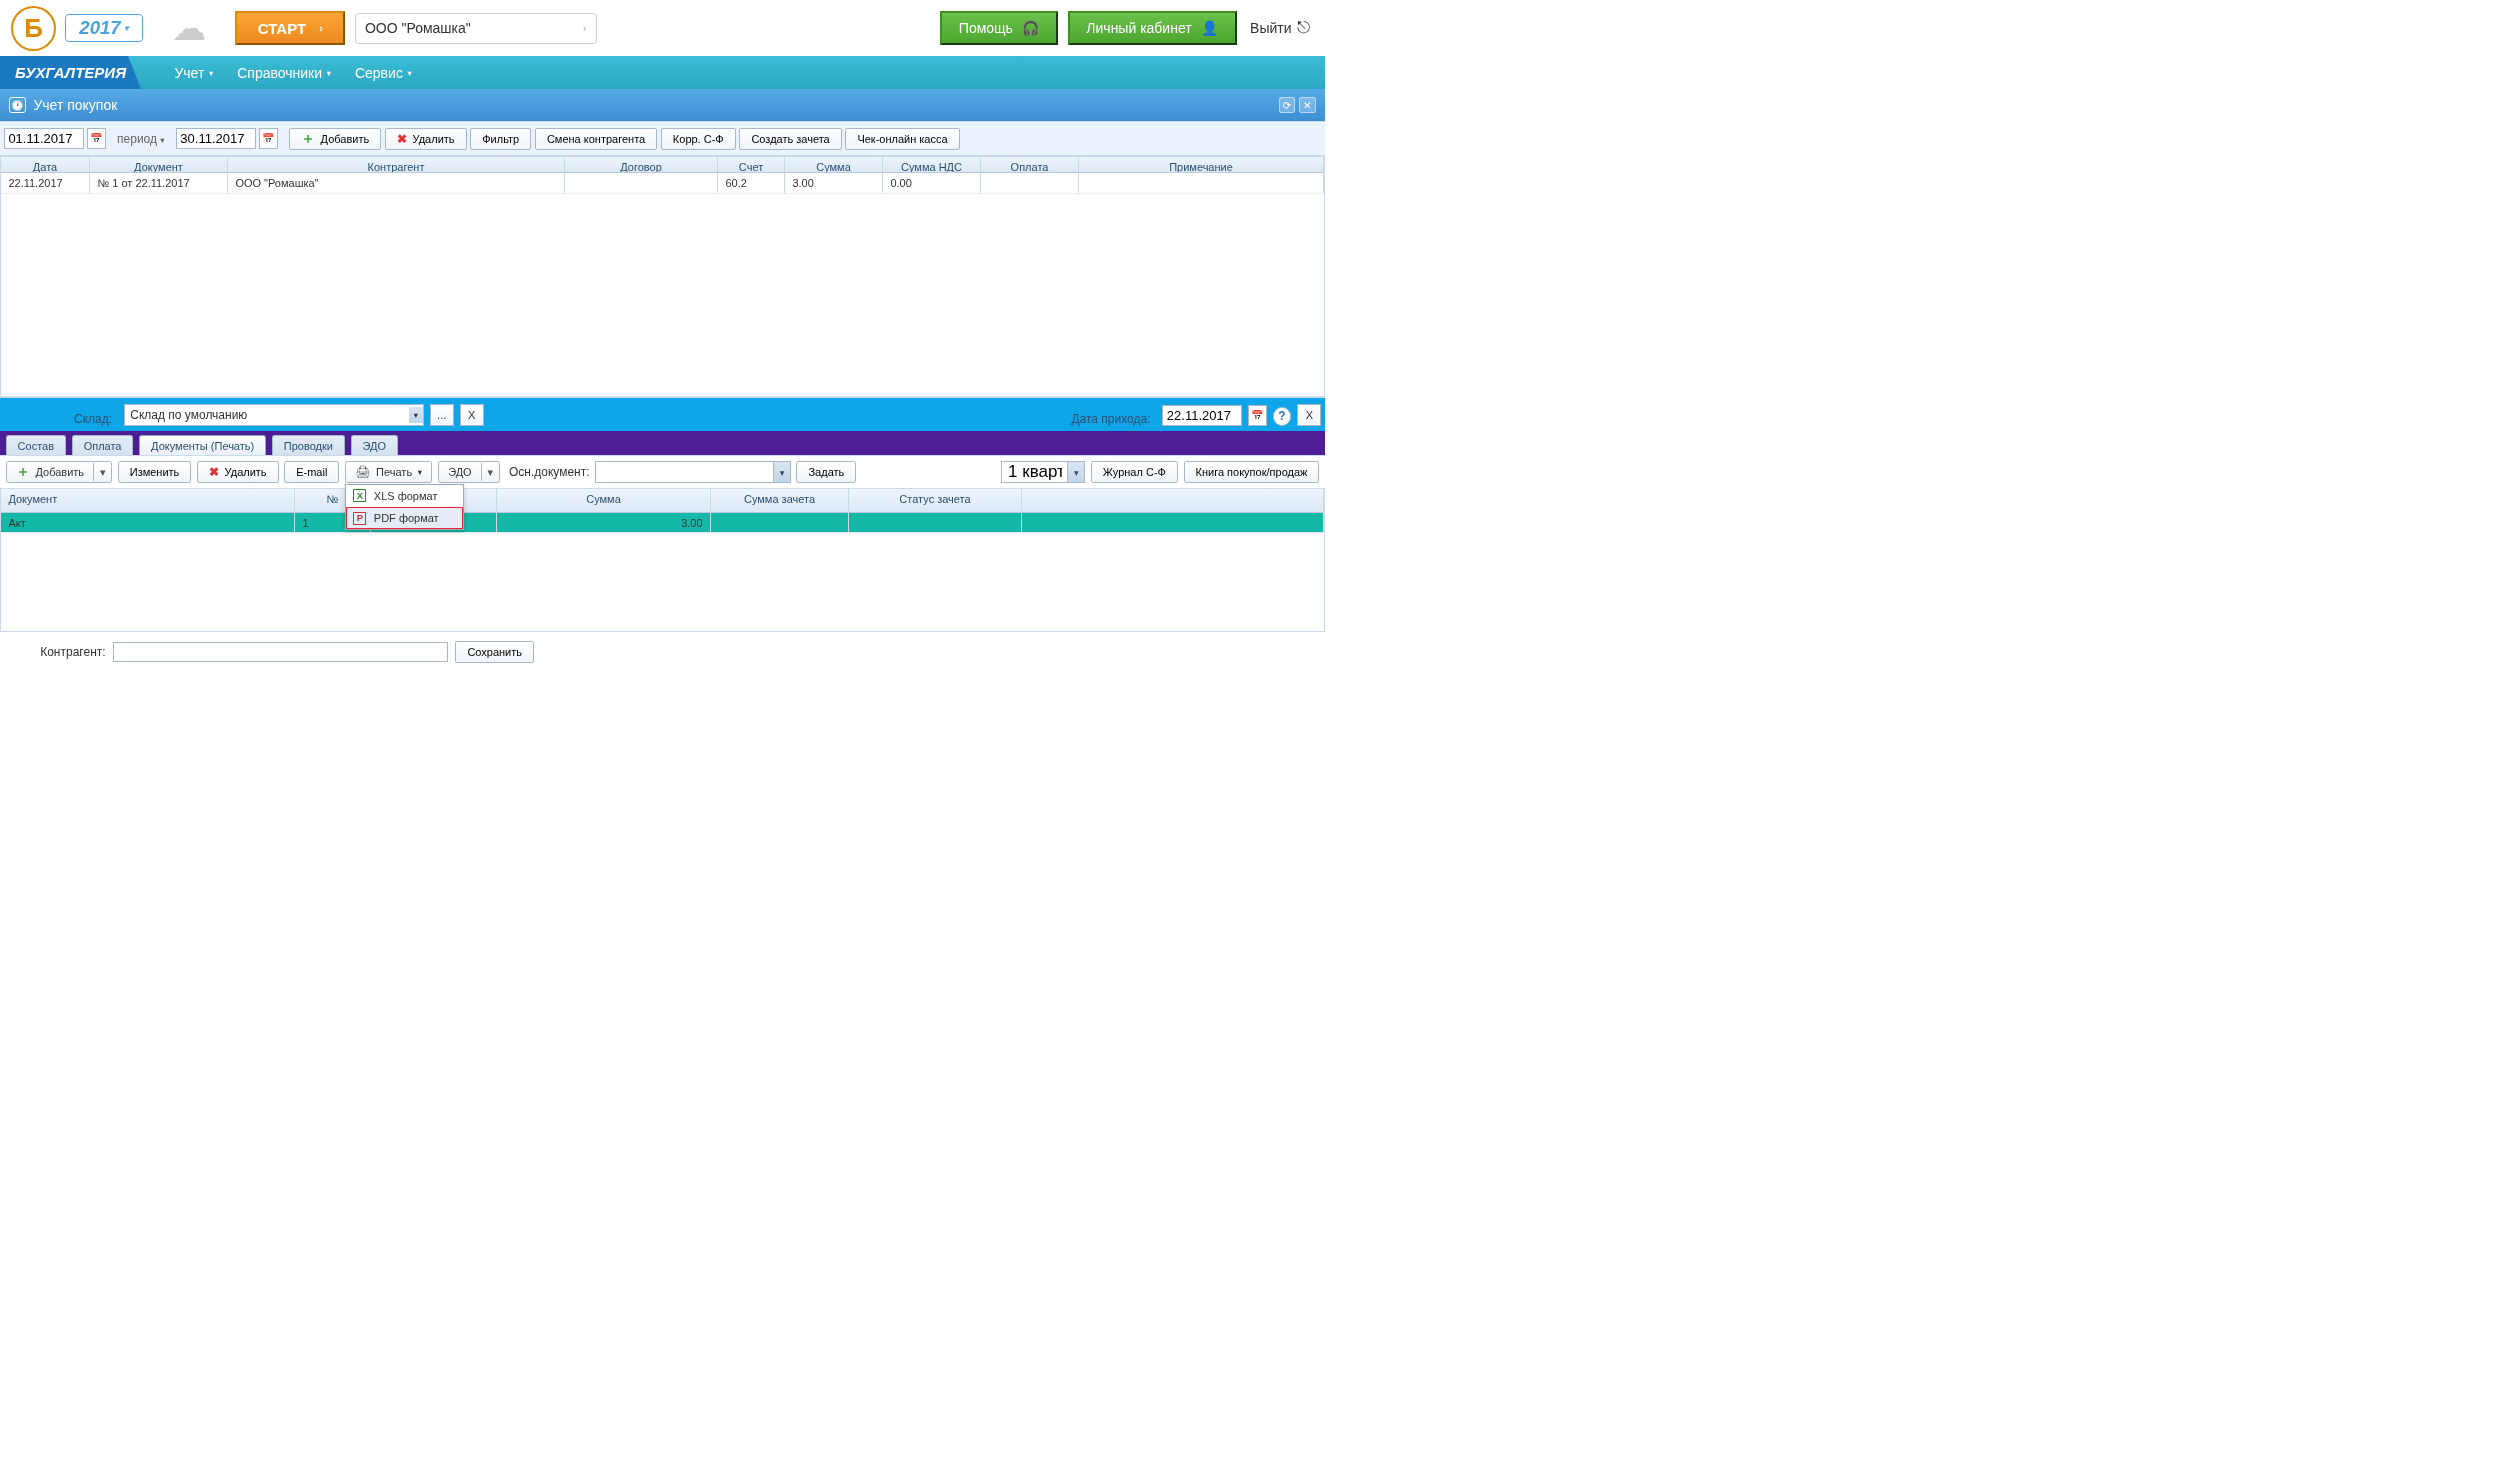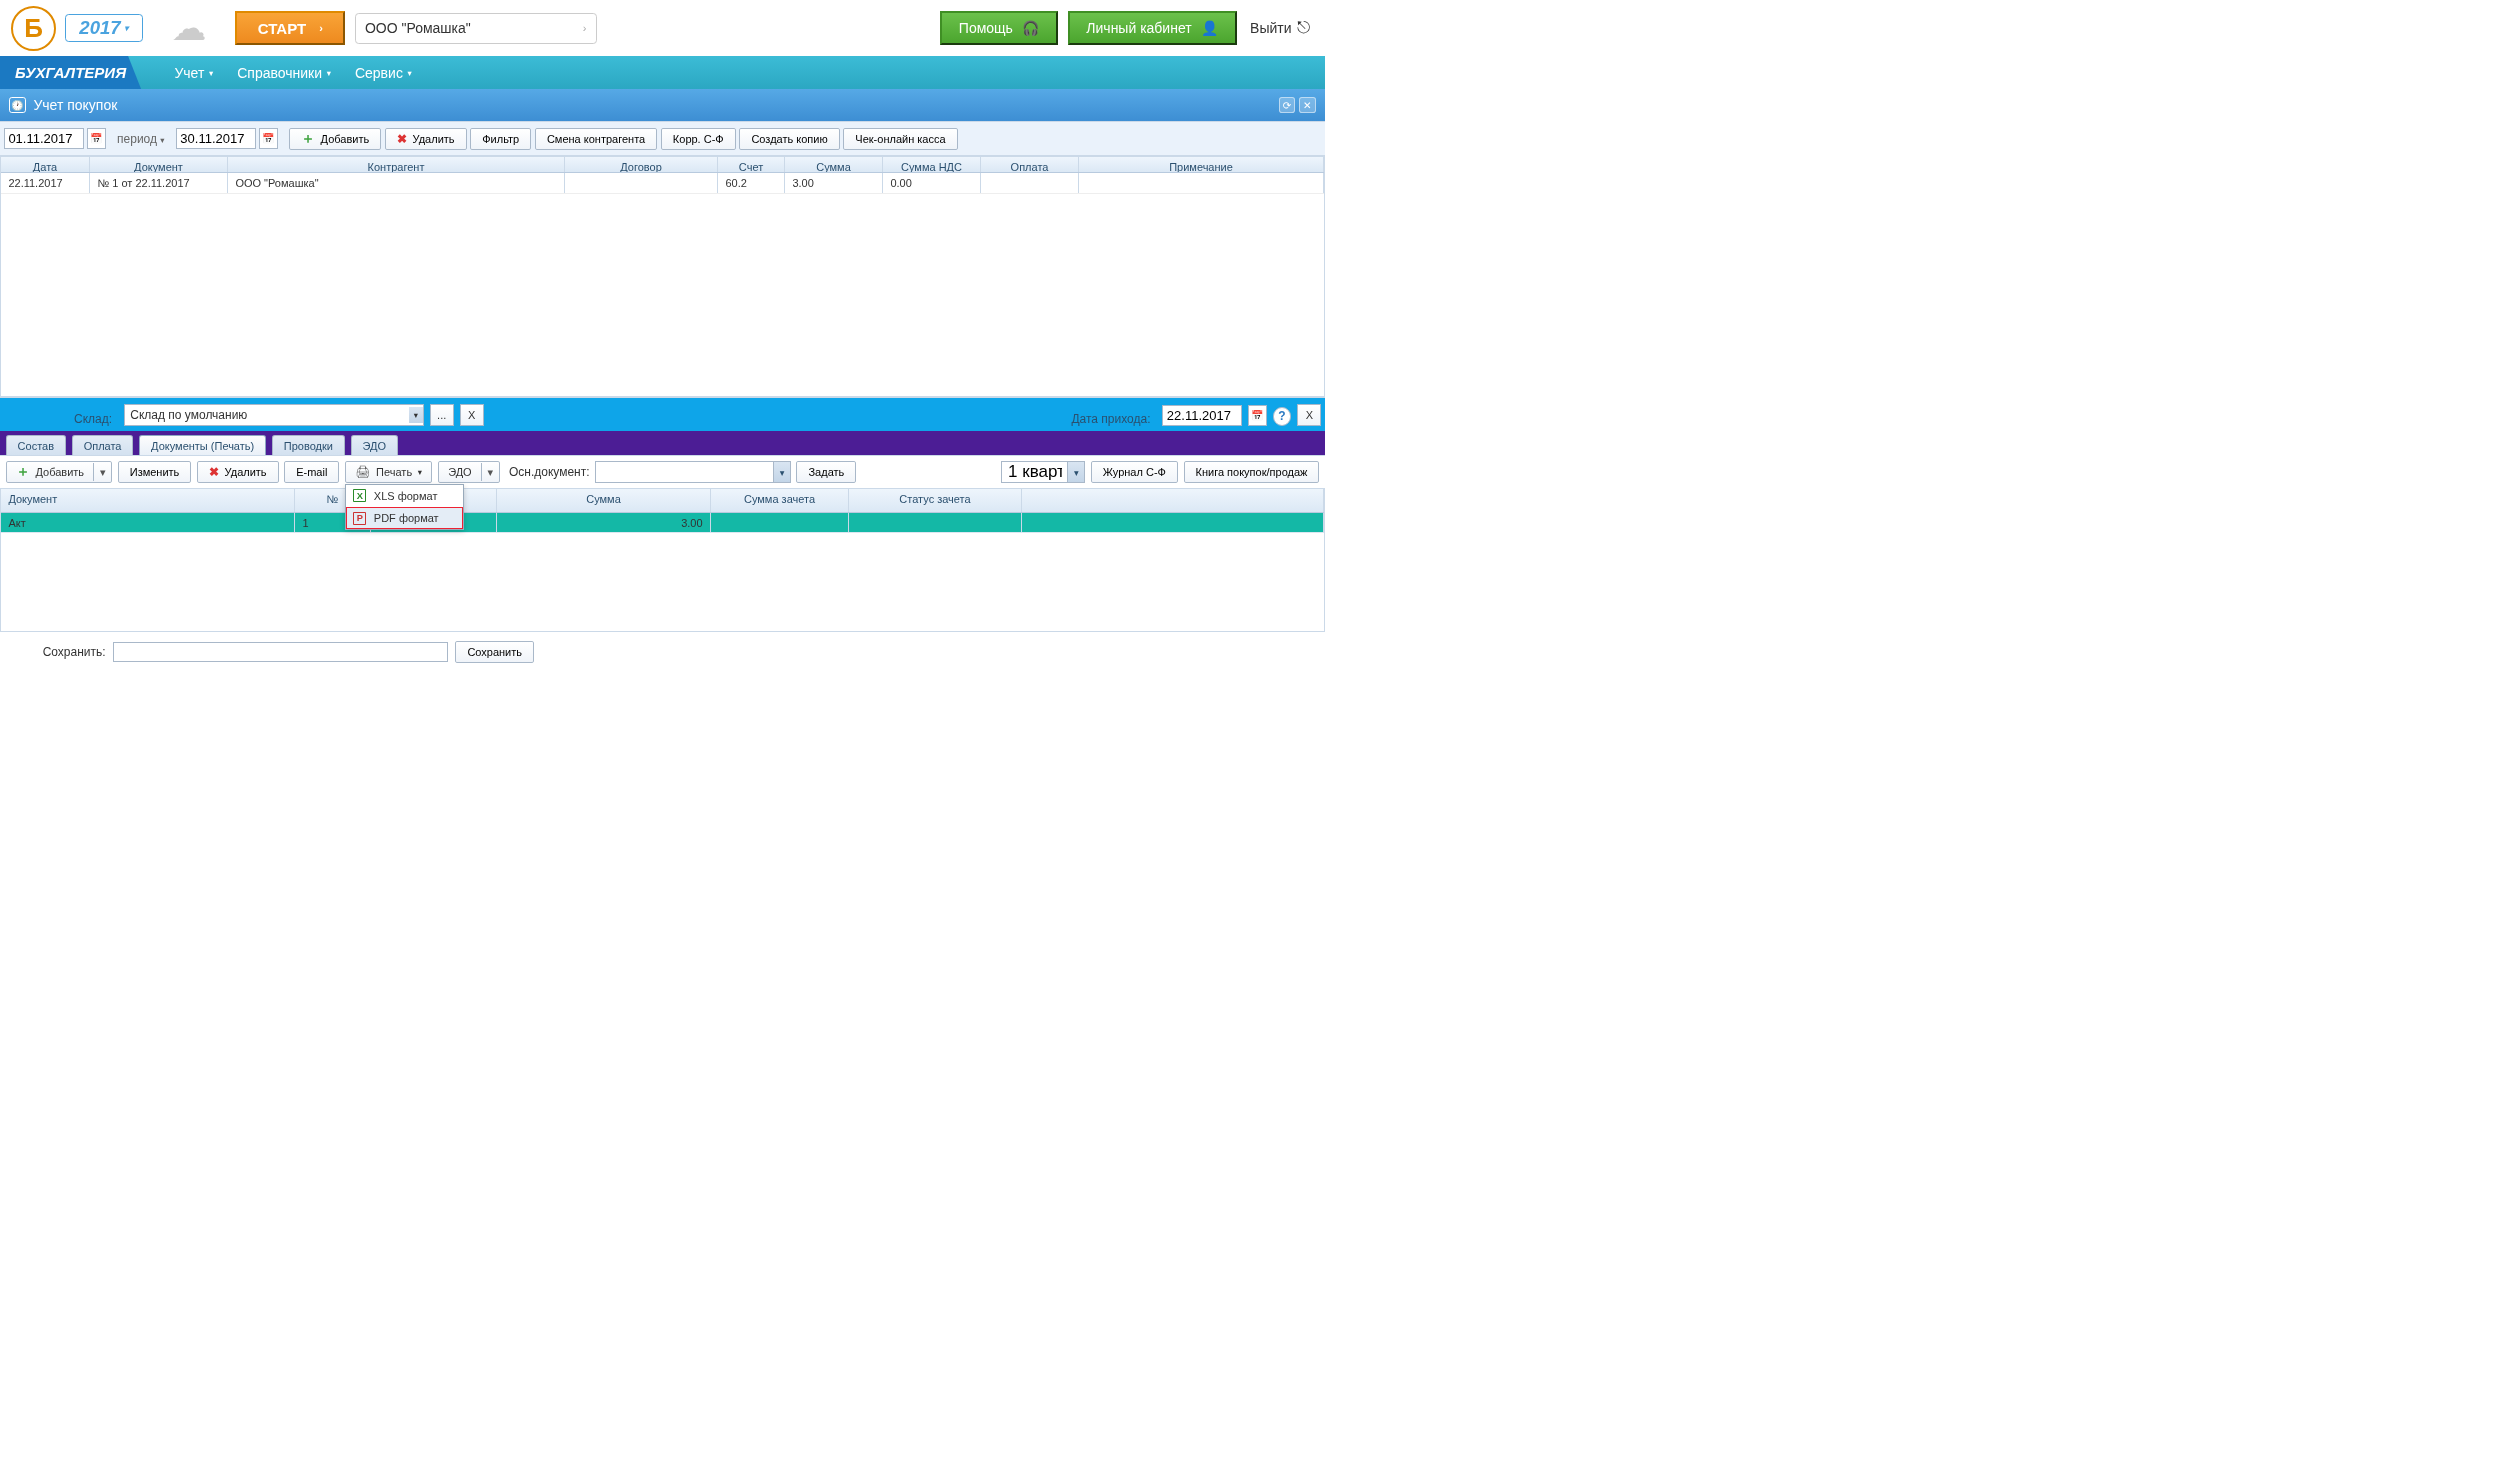--- a/index.html
+++ b/index.html
@@ -159,21 +159,21 @@
   <button class="tool-btn">
       <span>Фильтр</span>
     </button>
   <button class="tool-btn">
       <span>Смена контрагента</span>
     </button>
   <button class="tool-btn">
       <span>Корр. С-Ф</span>
     </button>
   <button class="tool-btn">
-      <span>Создать копию</span>
+      <span>Создать зачета</span>
     </button>
   <button class="tool-btn">
       <span>Чек-онлайн касса</span>
     </button>
 </div>
 
 <div class="grid-wrap">
   <div class="grid-header">
     <div class="gh" style="width:89px;">Дата</div>
     <div class="gh" style="width:138px;">Документ</div>
@@ -304,19 +304,19 @@
       <div class="gc" style="width:126px;"></div>
       <div class="gc" style="width:214px;text-align:right;">3.00</div>
       <div class="gc" style="width:138px;"></div>
       <div class="gc" style="width:173px;"></div>
       <div class="gc" style="flex:1;"></div>
     </div>
   </div>
 </div>
 
 <div class="note-row">
-  <span style="width:100px;text-align:right;">Сохранить:</span>
+  <span style="width:100px;text-align:right;">Контрагент:</span>
   <input class="note-input" style="">
   <button class="tool-btn">
       <span>Сохранить</span>
     </button>
 </div>
 
 
 </body></html>

